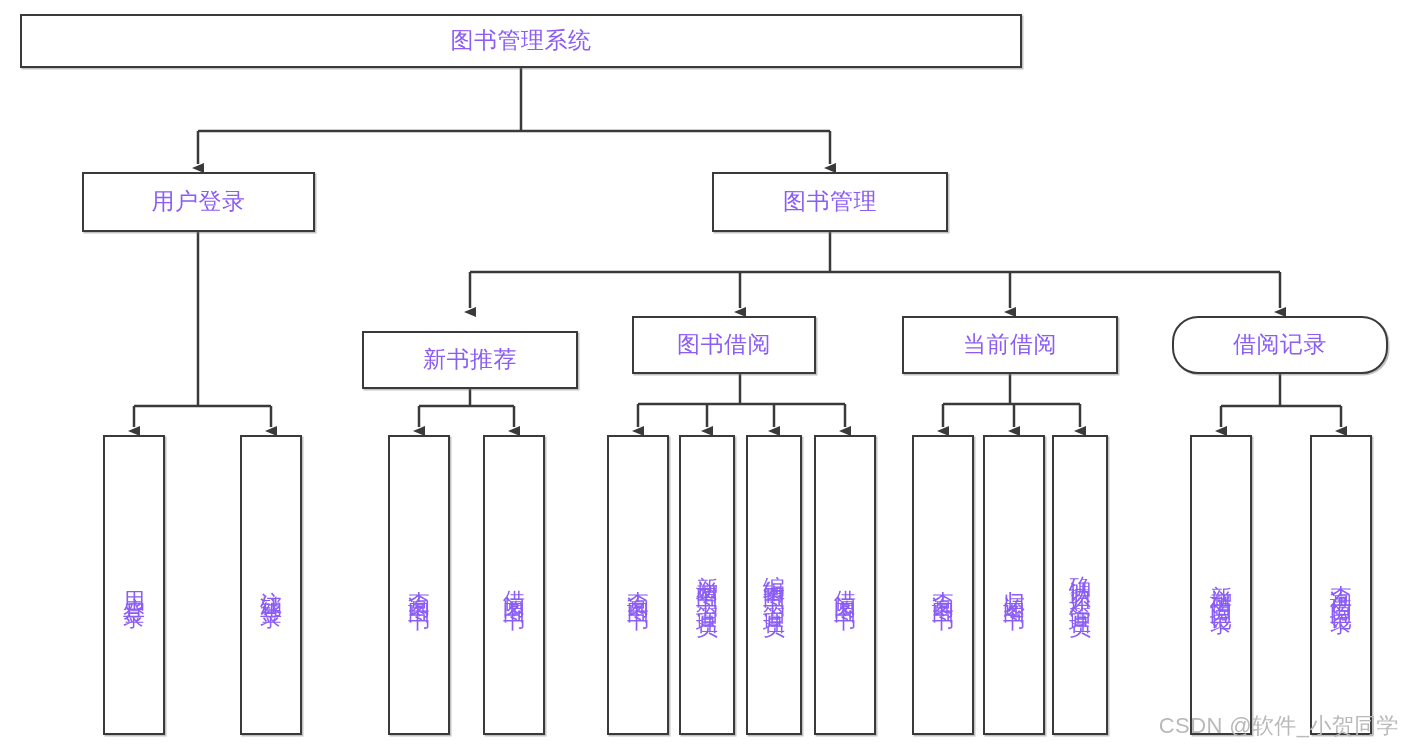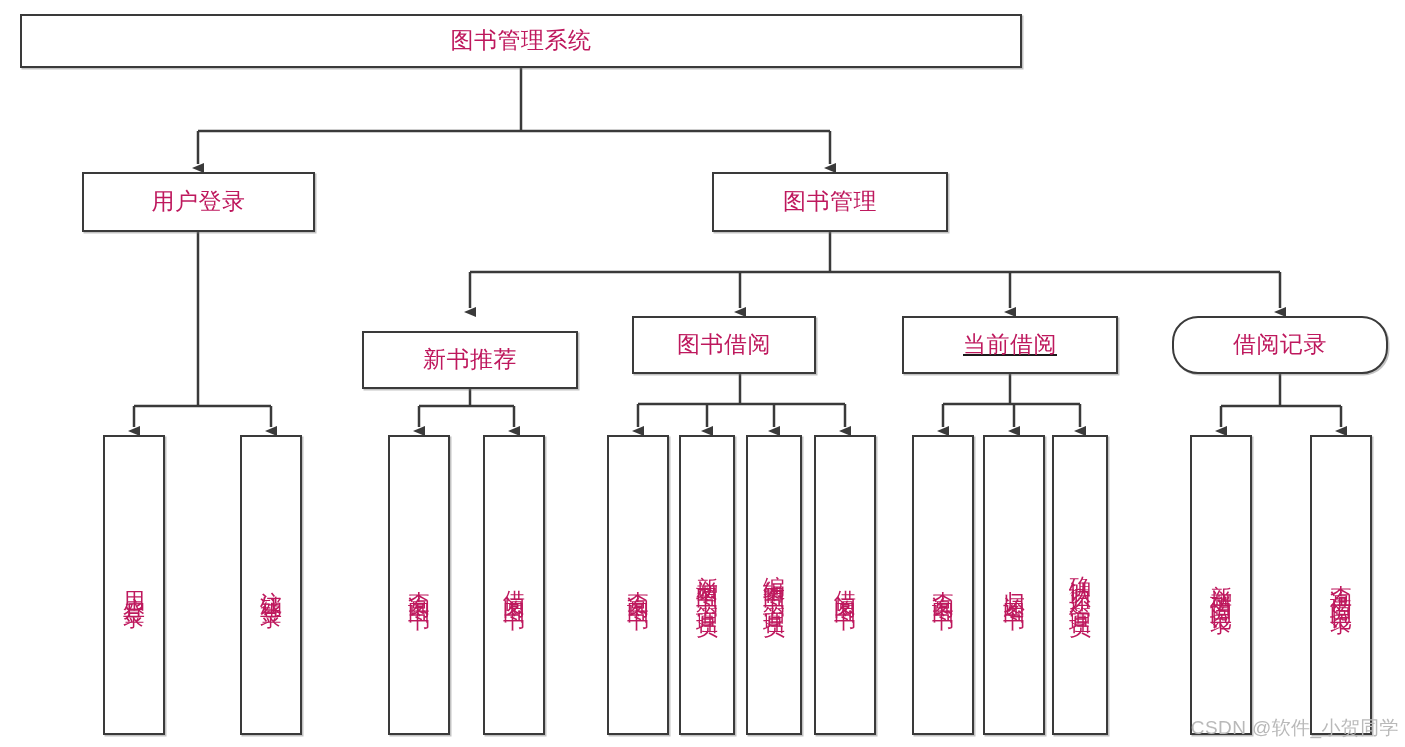--- a/index.html
+++ b/index.html
@@ -35,38 +35,38 @@
     border: 2.5px solid #3a3a3a;
     display: flex;
     align-items: center;
     justify-content: center;
     box-shadow: 1.5px 1.5px 0 rgba(120,120,120,0.45);
   }
   .node-label {
     font-size: 23px;
     line-height: 1.18;
     letter-spacing: 0.5px;
-    color: #be185d;
+    color: #8b5cf6;
     text-align: center;
     white-space: nowrap;
   }
   .node.horizontal .node-label {
     writing-mode: horizontal-tb;
   }
   .node.vertical .node-label {
     writing-mode: vertical-rl;
     text-orientation: upright;
     letter-spacing: 6px;
     font-size: 22px;
   }
   #watermark {
     position: absolute;
     right: 6px;
     bottom: 6px;
-    font-size: 19px;
+    font-size: 22px;
     color: #b9b9b9;
     white-space: nowrap;
     letter-spacing: 0.4px;
   }
 </style>
 </head>
 <body>
 
 <div id="diagram-root">
 
@@ -134,21 +134,21 @@
   <div class="node horizontal" style="left:712px; top:172px; width:236px; height:60px;">
     <span class="node-label">图书管理</span>
   </div>
 
   <div class="node horizontal" style="left:362px; top:331px; width:216px; height:58px;">
     <span class="node-label">新书推荐</span>
   </div>
   <div class="node horizontal" style="left:632px; top:316px; width:184px; height:58px;">
     <span class="node-label">图书借阅</span>
   </div>
-  <div class="node horizontal" style="left:902px; top:316px; width:216px; height:58px;text-decoration:underline;">
+  <div class="node horizontal" style="left:902px; top:316px; width:216px; height:58px;">
     <span class="node-label">当前借阅</span>
   </div>
   <div class="node horizontal" style="left:1172px; top:316px; width:216px; height:58px;border-radius:26px;">
     <span class="node-label">借阅记录</span>
   </div>
 
   <div class="node vertical" style="left:103px; top:435px; width:62px; height:300px;">
     <span class="node-label">用户登录</span>
   </div>
   <div class="node vertical" style="left:240px; top:435px; width:62px; height:300px;">

